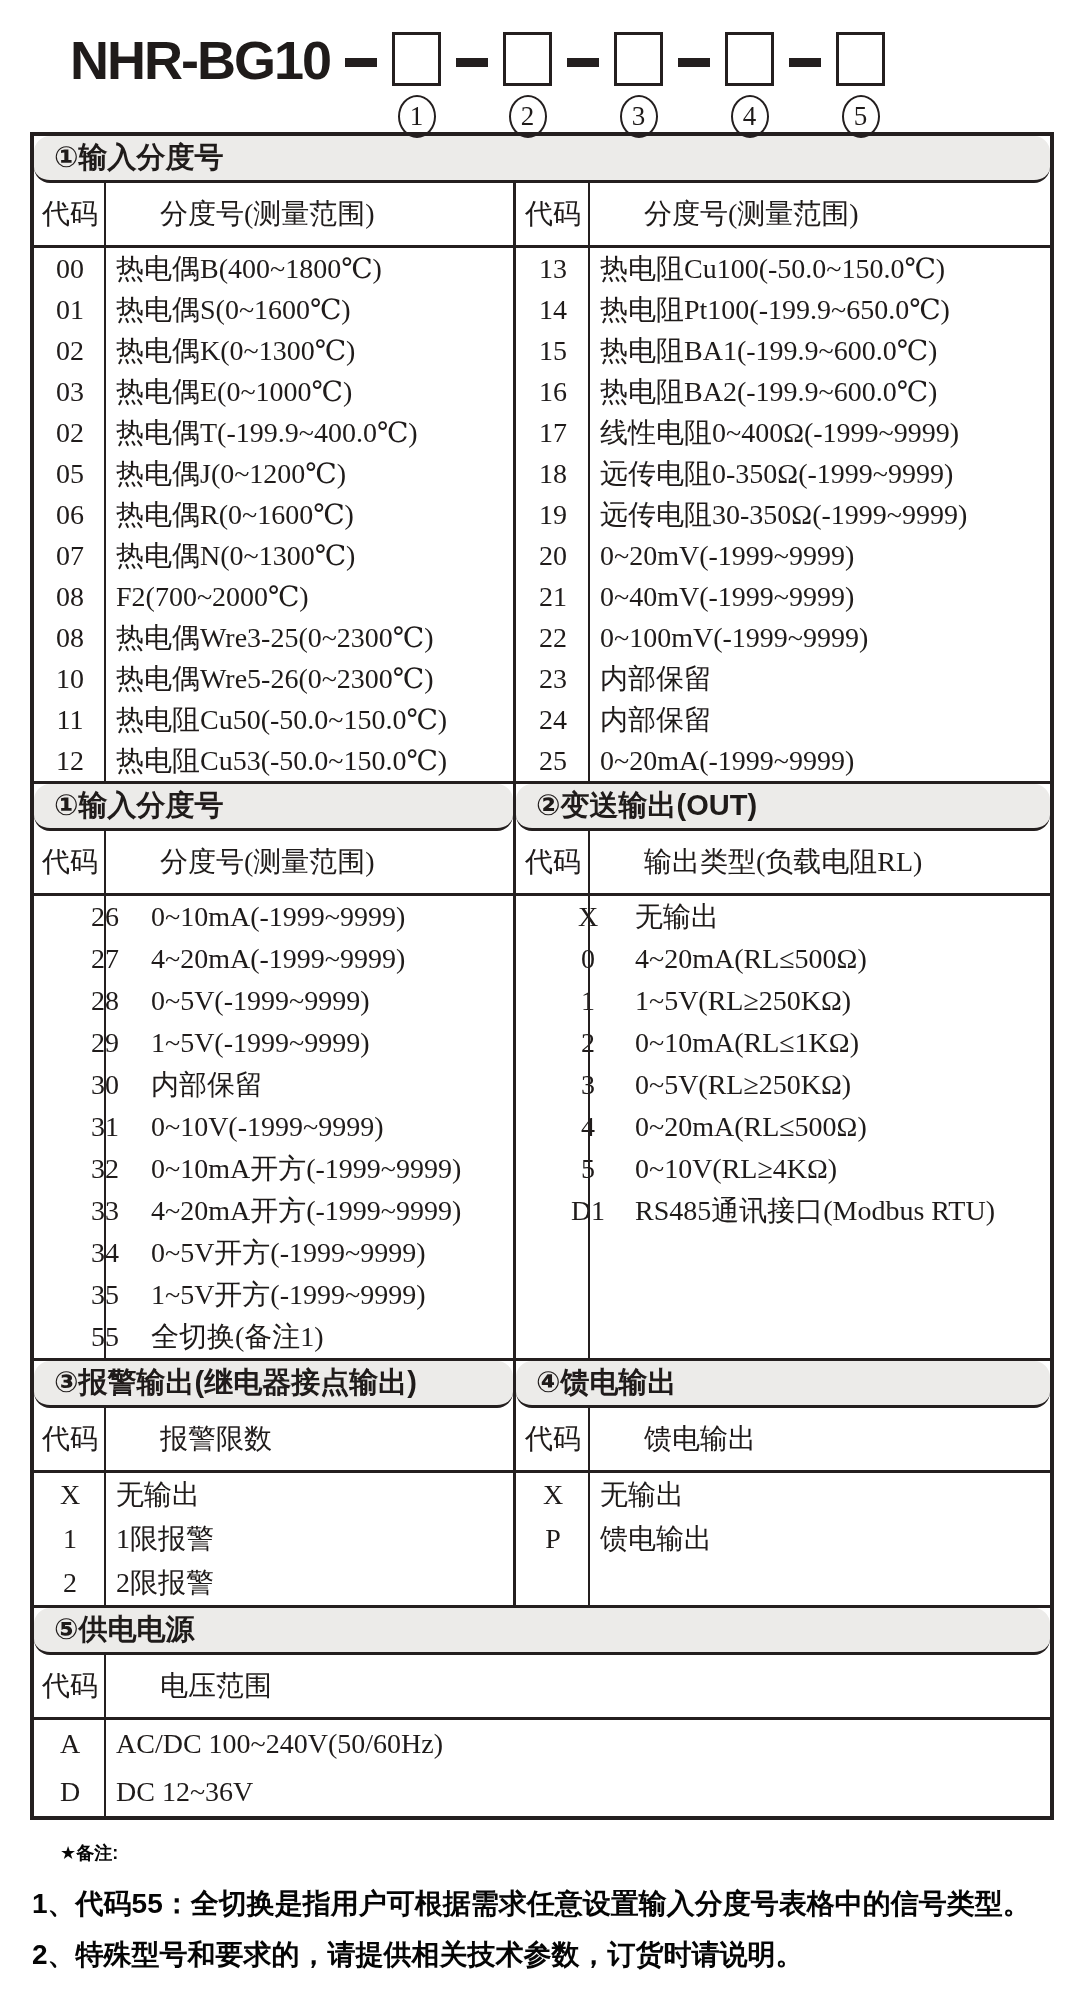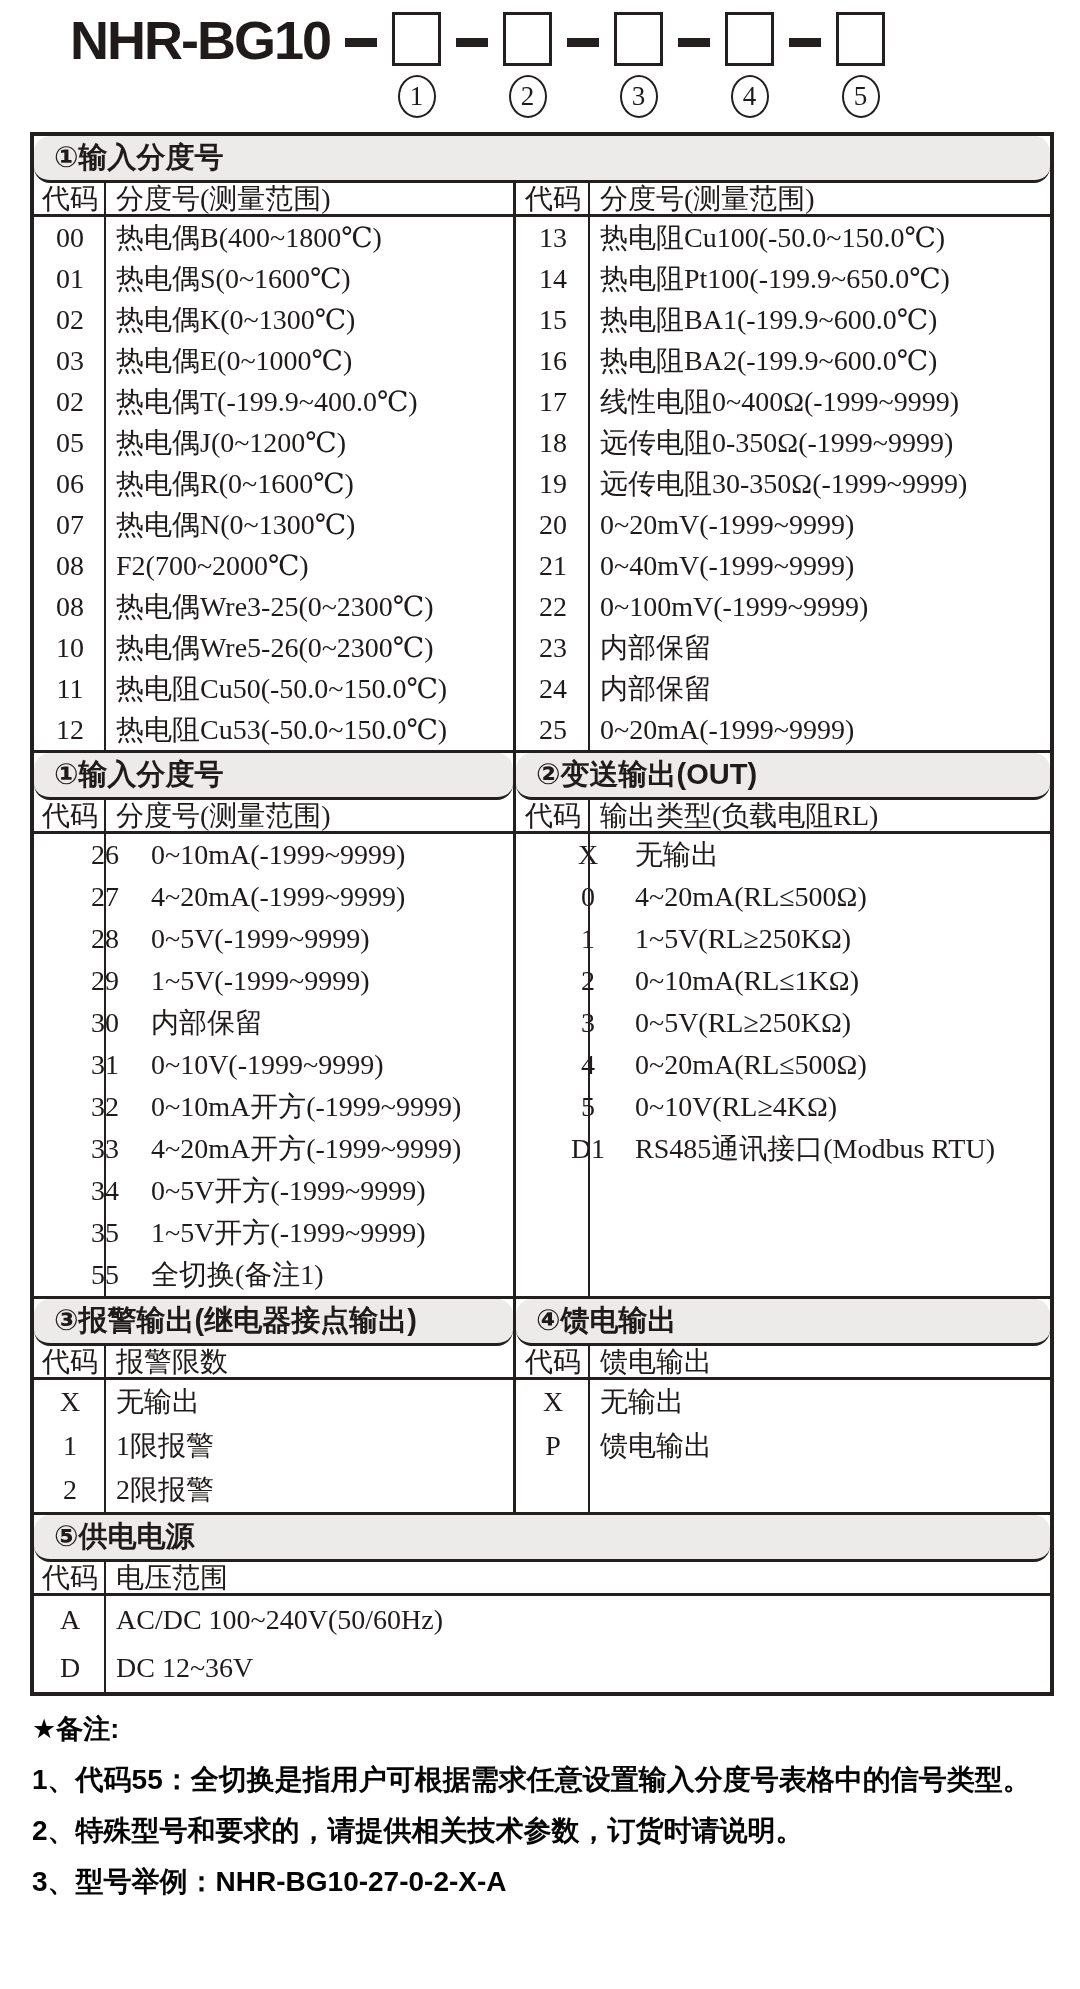--- a/index.html
+++ b/index.html
@@ -12,21 +12,21 @@
   html,body{background:#fff;}
   body{
     width:1080px;height:1989px;
     font-family:"Liberation Serif","DejaVu Serif",serif;
     color:var(--txt);
     position:relative;overflow:hidden;
   }
   .page{width:1080px;height:1989px;background:var(--pg);}
 
   
-  .model-area{display:flex;align-items:flex-start;padding:4px 0 0 70px;height:132px;}
+  .model-area{display:flex;align-items:flex-start;padding:24px 0 0 70px;height:132px;}
   .model-name{
     font-family:"Liberation Sans","DejaVu Sans",sans-serif;
     font-weight:bold;font-size:54px;line-height:72px;letter-spacing:-2px;
   }
   .mdash{width:32px;height:9px;background:var(--bd);margin:34px 15px 0 15px;flex:none;}
   .slot{display:flex;flex-direction:column;align-items:center;margin-top:8px;flex:none;}
   .mbox{width:49px;height:54px;border:3px solid var(--bd);background:#fff;}
   .circ{
     margin-top:9px;width:38px;height:43px;border:2.5px solid var(--bd);border-radius:50%;
     display:flex;align-items:center;justify-content:center;
@@ -47,39 +47,39 @@
   .split{display:flex;align-items:stretch;}
   .sec-border{border-bottom:3px solid var(--bd);}
   .half{display:flex;flex-direction:column;}
   .half.left{width:482px;border-right:3px solid var(--bd);flex:none;}
   .half.right{flex:1;}
   .half .band{border-bottom:3px solid var(--bd);}
   .half-table{position:relative;flex:1;display:flex;flex-direction:column;}
   .vline{position:absolute;top:0;bottom:0;width:2px;background:var(--bd);}
   .vl-70 .vline{left:70px;}
   .vl-72 .vline{left:72px;}
-  .colhead{display:flex;height:34px;border-bottom:3px solid var(--bd);align-items:center;font-size:28px;}
+  .colhead{display:flex;height:65px;border-bottom:3px solid var(--bd);align-items:center;font-size:28px;gap:44px;}
   .rows{display:flex;flex-direction:column;flex:1;}
   .row{display:flex;align-items:center;font-size:28px;}
   .c-code{flex:none;text-align:center;}
   .vl-70 .c-code{width:72px;}
   .vl-72 .c-code{width:74px;}
   .c-desc{flex:1;padding-left:10px;white-space:nowrap;}
   .s1 .row{height:41px;}
   .s2 .row{height:42px;padding-left:35px;}
   .s3 .row{height:44px;}
   .s5 .row{height:48px;}
 
   
   .notes{
     margin:16px 0 0 32px;
     font-family:"Liberation Sans","DejaVu Sans",sans-serif;
     font-weight:bold;color:#050505;
   }
-  .notes-title{font-size:27px;line-height:34px;}
+  .notes-title{font-size:18px;line-height:34px;margin-left:28px;}
   .note-item{font-size:28px;margin-top:17px;line-height:34px;}
 </style>
 </head>
 <body>
 
 <div class="page">
 
   <div class="model-area">
     <span class="model-name">NHR-BG10</span>
     <div style="display:flex;">

